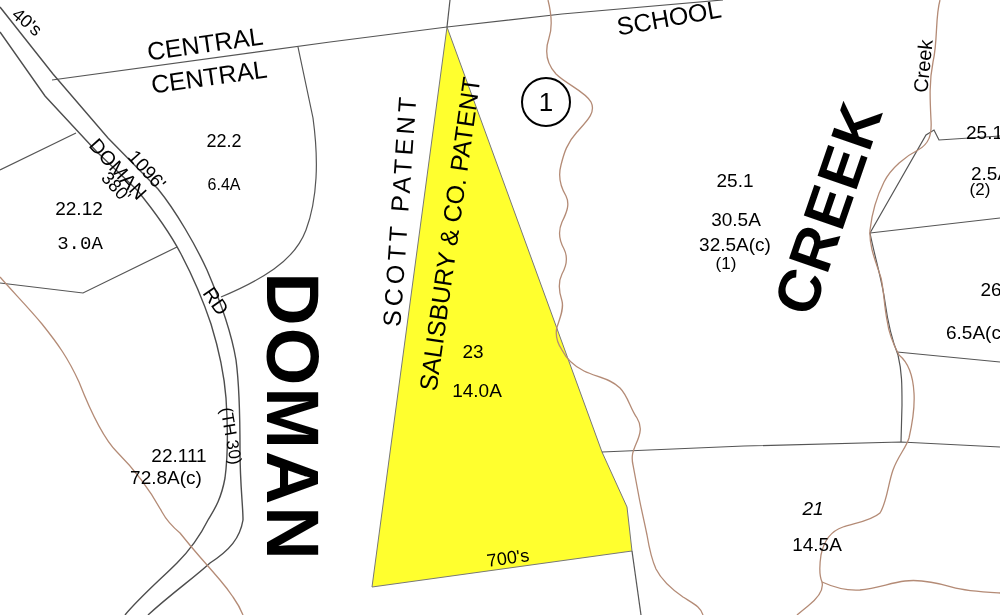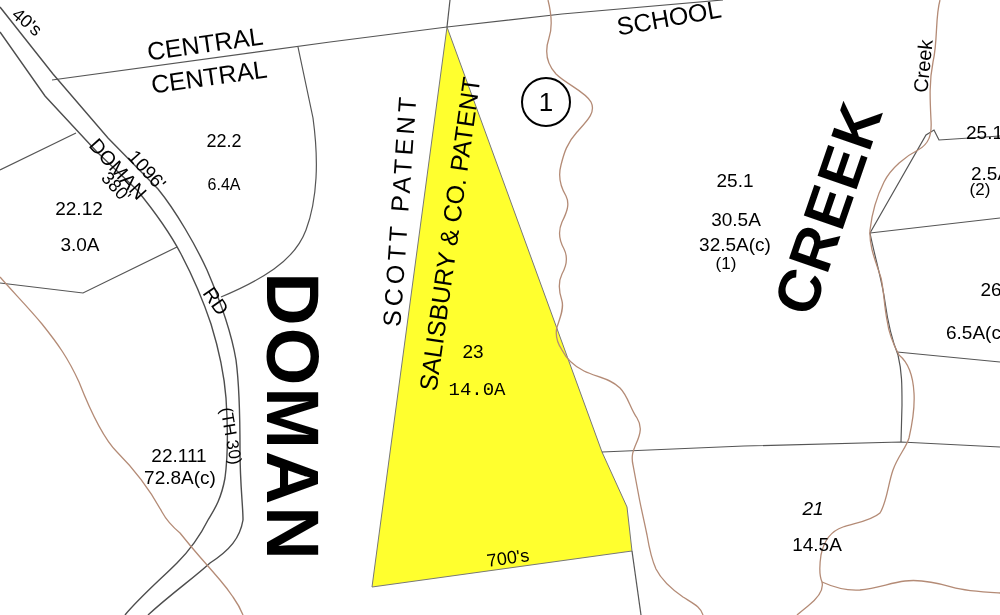--- a/index.html
+++ b/index.html
@@ -96,27 +96,27 @@
   <div class="lbl" style="left:450px;top:234px;font-size:25px;transform:translate(-50%,-50%) rotate(-82deg);">SALISBURY &amp; CO. PATENT</div>
 
   <div id="district-circle">
     <span>1</span>
   </div>
 
   <div class="lbl" style="left:224px;top:141px;font-size:18px;">22.2</div>
   <div class="lbl" style="left:224px;top:185px;font-size:16px;text-align:center;">6.4A</div>
 
   <div class="lbl" style="left:79px;top:208px;font-size:19px;">22.12</div>
-  <div class="lbl" style="left:80px;top:244px;font-size:19px;">3.0A</div>
+  <div class="lbl" style="left:80px;top:244px;font-size:19px;font-family:Liberation Mono, monospace;">3.0A</div>
 
   <div class="lbl" style="left:179px;top:435px;font-size:19px;margin-top:20px;">22.111</div>
-  <div class="lbl" style="left:180px;top:477px;font-size:19px;">72.8A(c)</div>
+  <div class="lbl" style="left:166px;top:477px;font-size:19px;">72.8A(c)</div>
 
   <div class="lbl" style="left:473px;top:351px;font-size:19px;">23</div>
-  <div class="lbl" style="left:477px;top:390px;font-size:19px;font-family:Liberation Mono, monospace;">14.0A</div>
+  <div class="lbl" style="left:477px;top:390px;font-size:19px;">14.0A</div>
 
   <div class="lbl" style="left:735px;top:180px;font-size:19px;">25.1</div>
   <div class="lbl" style="left:736px;top:219px;font-size:19px;">30.5A</div>
   <div class="lbl" style="left:735px;top:244px;font-size:19px;">32.5A(c)</div>
   <div class="lbl" style="left:726px;top:263px;font-size:17px;">(1)</div>
 
   <div class="lbl la" style="left:966px;top:132px;font-size:19px;">25.1</div>
   <div class="lbl la" style="left:971px;top:173px;font-size:19px;">2.5A</div>
   <div class="lbl" style="left:980px;top:189px;font-size:17px;">(2)</div>
 

